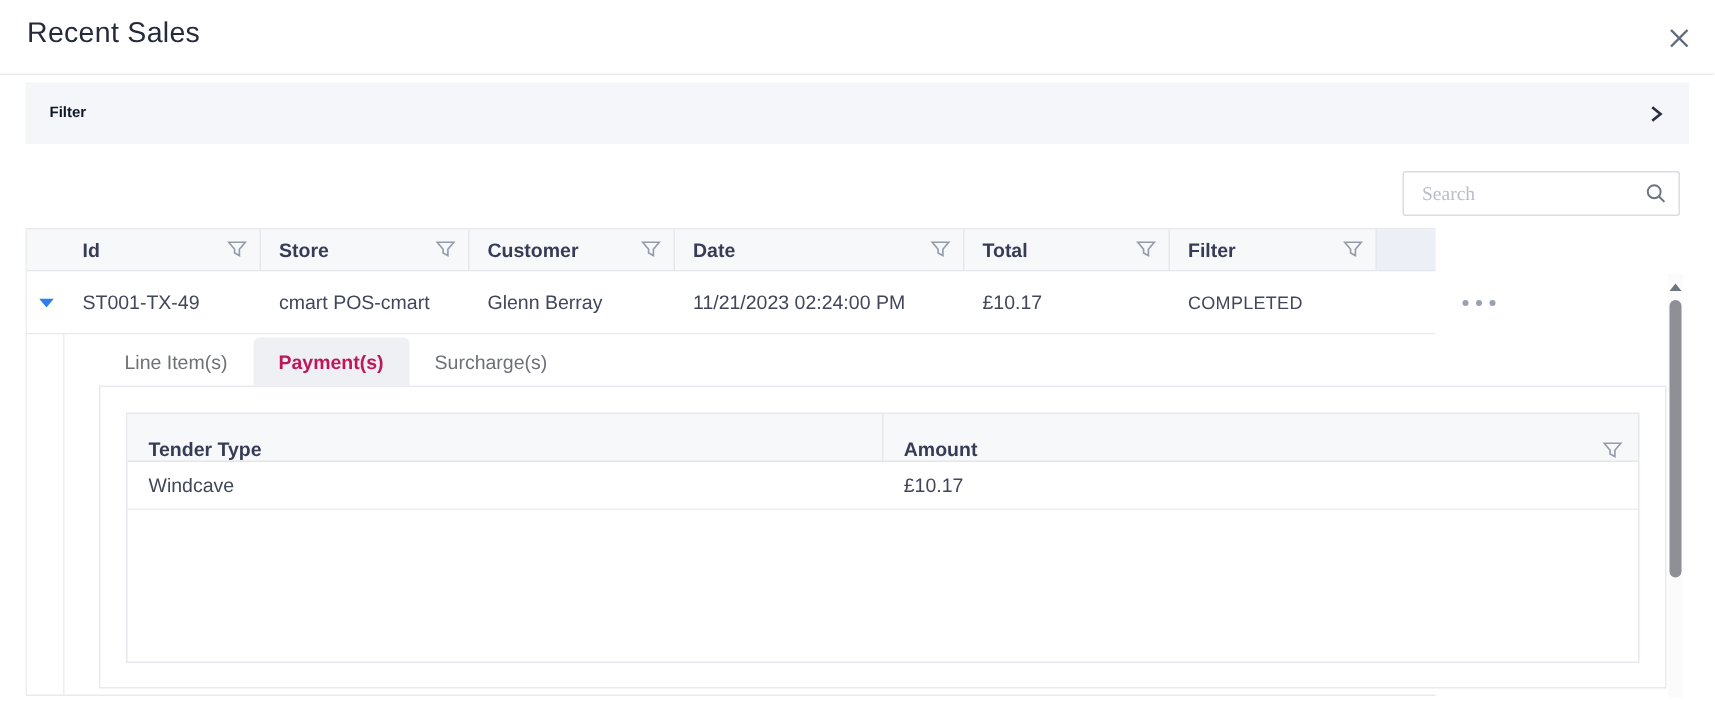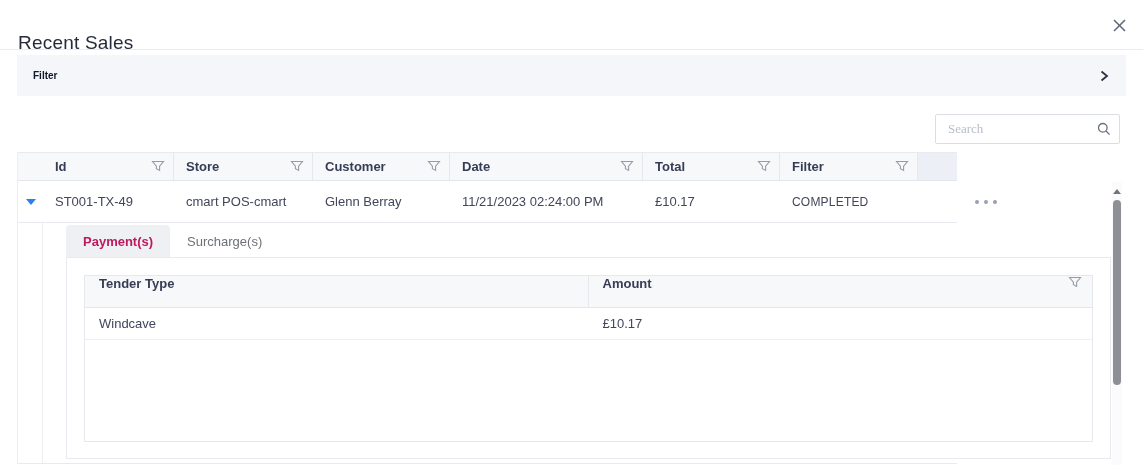--- a/index.html
+++ b/index.html
@@ -8,21 +8,21 @@
     position:relative;
     background:#ffffff;
     font-family:"Liberation Sans","DejaVu Sans",sans-serif;
     color:#41465a;
     overflow:hidden;
   }
 
   
   .page-title {
     position:absolute; left:18px; top:12px;
-    font-size:19px; font-weight:500; color:#262b3c; letter-spacing:.2px;margin-top:20px;
+    font-size:19px; font-weight:500; color:#262b3c; letter-spacing:.2px;
   }
   .close-btn {
     position:absolute; right:14px; top:16px;
     background:none; border:none; cursor:pointer; line-height:0; padding:2px;
   }
   .top-divider {
     position:absolute; left:0; top:49px; width:1143px; height:1px; background:#ececee;
   }
 
   
@@ -94,21 +94,21 @@
   .tab.active {
     background:#eff0f4; border-radius:4px 4px 0 0;
     color:#be185d; font-weight:700;
   }
   .tab-content { width:1045px; height:202px; border:1px solid #e9eaf0; padding:17px; }
 
   
   .inner-grid { width:100%; height:167px; border:1px solid #e7e8ee; background:#fff; }
   .ig-head { display:flex; height:32px; background:#f7f8fa; border-bottom:1px solid #e4e6ec; }
   .ig-th {
-    display:flex; align-items:flex-start; padding:0 10px 0 14px;
+    display:flex; align-items:flex-end; padding:0 10px 0 14px;
     font-size:13px; font-weight:700; color:#363c55;
   }
   .ig-th.t1 { width:50%; border-right:1px solid #e6e8ee; }
   .ig-th.t2 { flex:1; justify-content:space-between; }
   .ig-row { display:flex; align-items:center; height:32px; border-bottom:1px solid #ededf2; font-size:13px; color:#41465a; }
   .ig-td { padding-left:14px; white-space:nowrap; }
   .ig-td.t1 { width:50%; }
 
   
   .vscroll { position:absolute; left:1112px; top:182px; width:10px; height:283px; background:#fbfbfc; }
@@ -231,20 +231,21 @@
           <i></i>
         </span>
     </div>
   </div>
 
   <div class="g-detail">
     <div class="hier"></div>
     <div class="detail-content">
 
       <div class="tabs">
+        <div class="tab">Line Item(s)</div>
         <div class="tab active">Payment(s)</div>
         <div class="tab">Surcharge(s)</div>
       </div>
 
       <div class="tab-content">
         <div class="inner-grid">
 
           <div class="ig-head">
             <div class="ig-th t1">
               <span>Tender Type</span>

